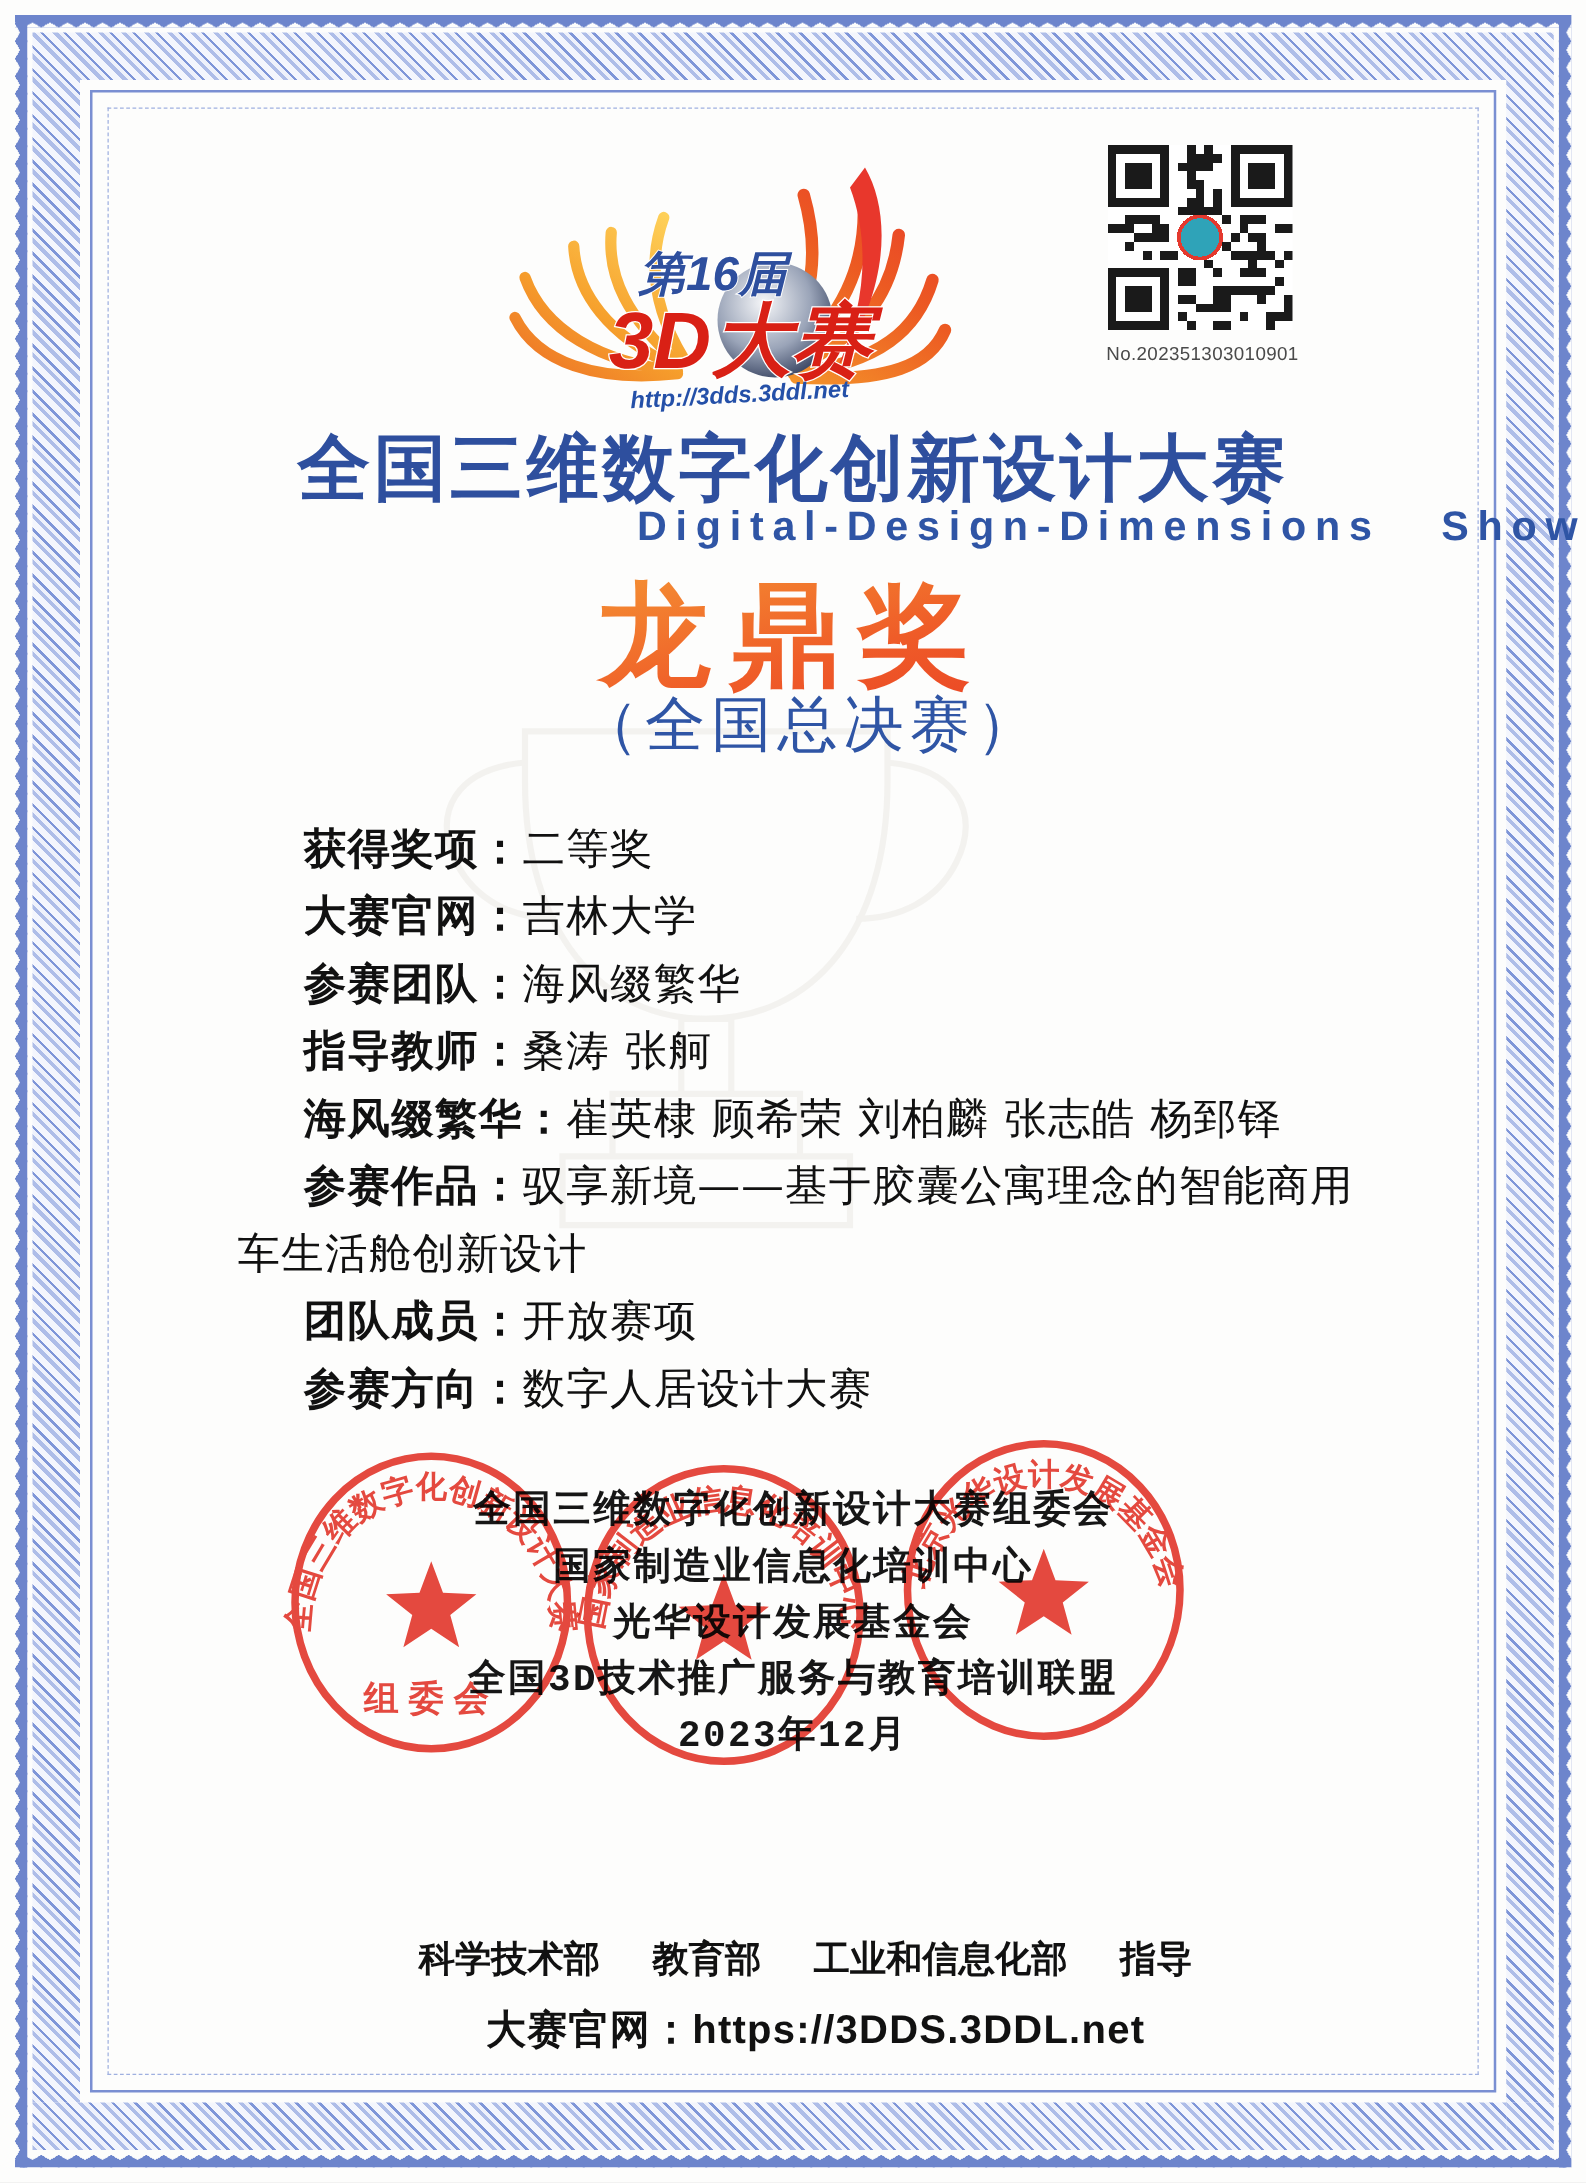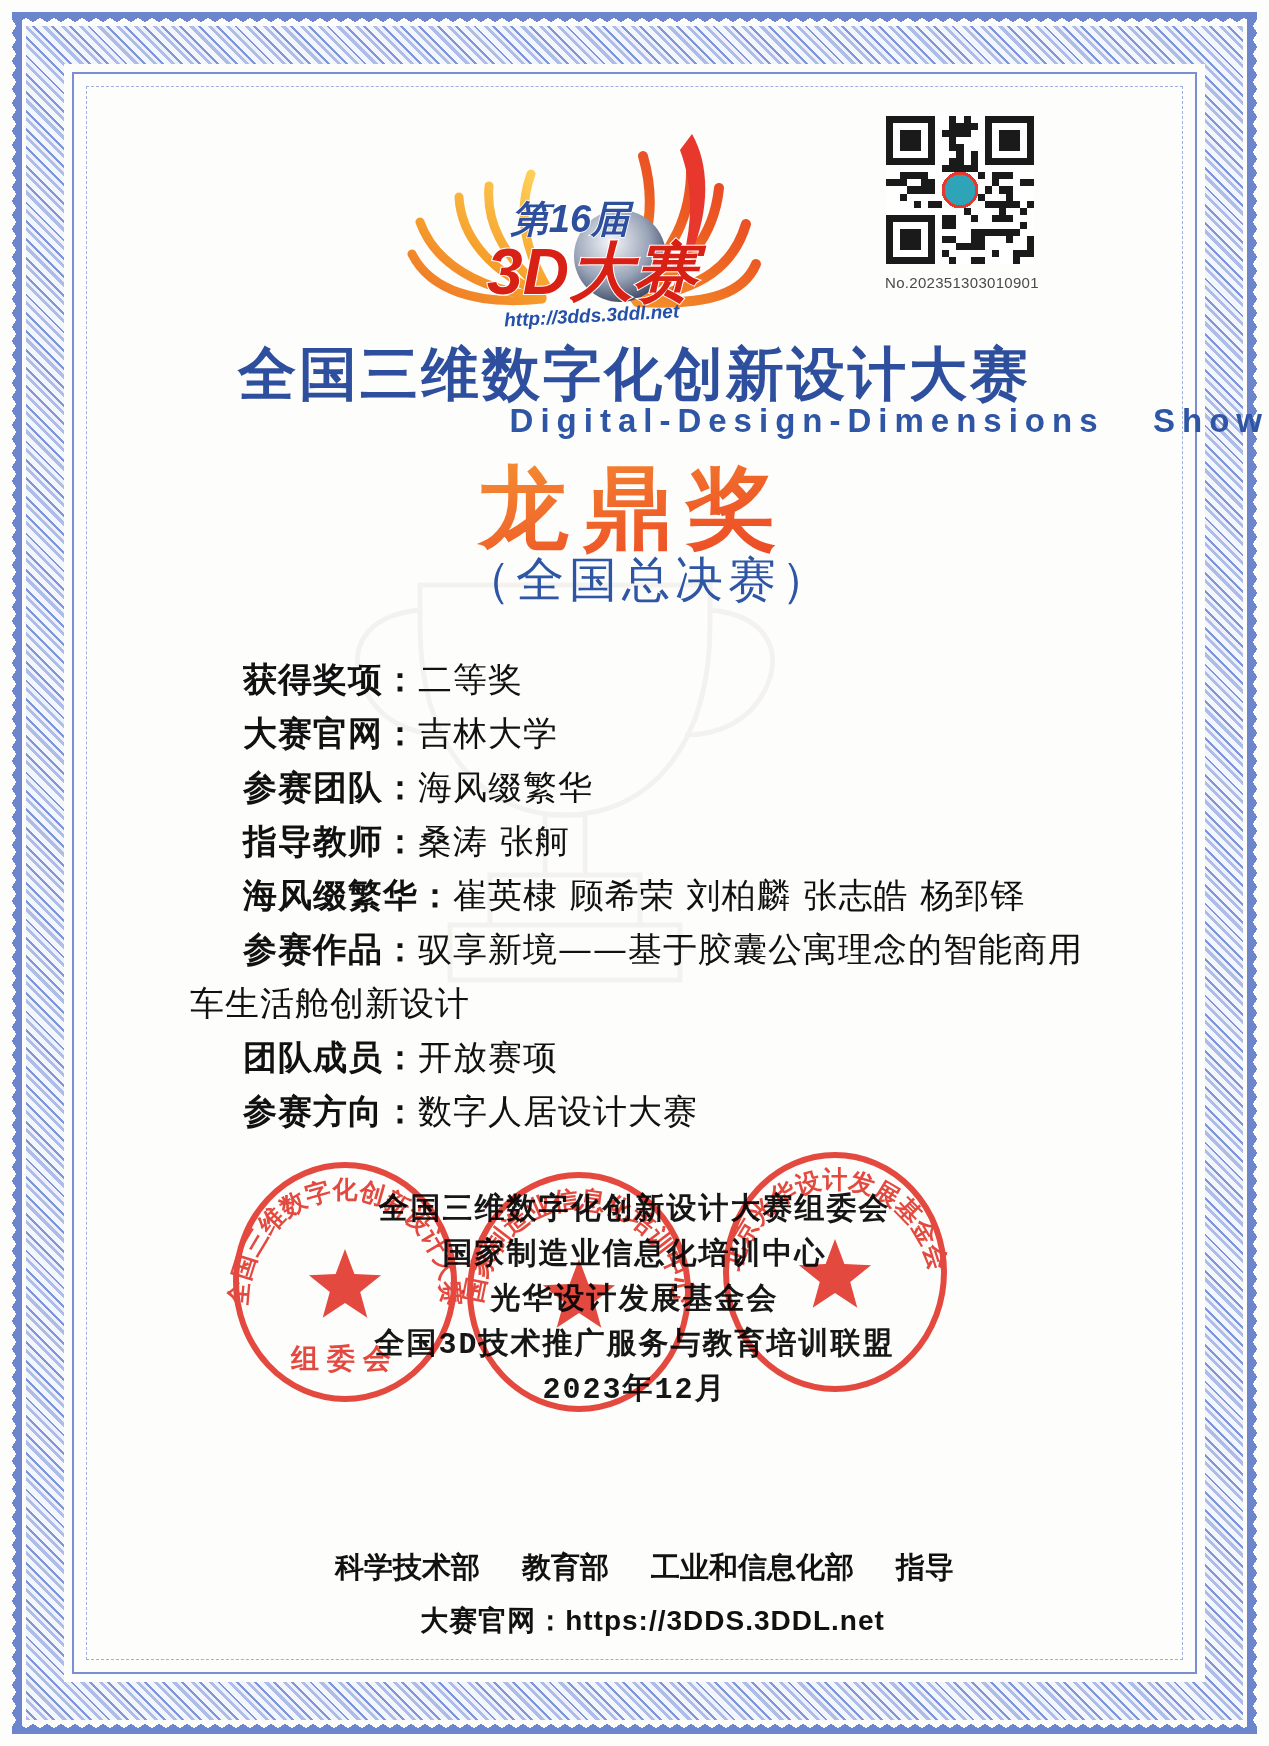--- a/index.html
+++ b/index.html
@@ -54,21 +54,21 @@
   .issuers{left:0;right:0;top:1188px;text-align:center;z-index:1;color:#161616;}
   .issuer-line{font-size:30px;font-weight:600;line-height:45px;letter-spacing:2px;font-family:Liberation Mono, monospace;}
   
   .stamp{z-index:2;mix-blend-mode:multiply;opacity:.92;}
   .stamp-left{left:224px;top:1152px;}
   .stamp-mid{left:458px;top:1162px;}
   .stamp-right{left:714px;top:1142px;}
   
   .guidance{left:0;right:0;top:1548px;display:flex;justify-content:center;gap:42px;
     font-size:29px;font-weight:bold;color:#111;z-index:4;padding-left:20px;}
-  .site{left:0;right:0;top:1602px;text-align:center;font-size:28px;font-weight:bold;
+  .site{left:0;right:0;top:1602px;text-align:center;font-size:32px;font-weight:bold;
     color:#111;letter-spacing:1px;z-index:4;padding-left:36px;}
 </style>
 </head>
 <body>
 
 <div class="page">
 
   <div class="teeth teeth-top"></div>
   <div class="teeth teeth-bottom"></div>
   <div class="teeth teeth-left"></div>

